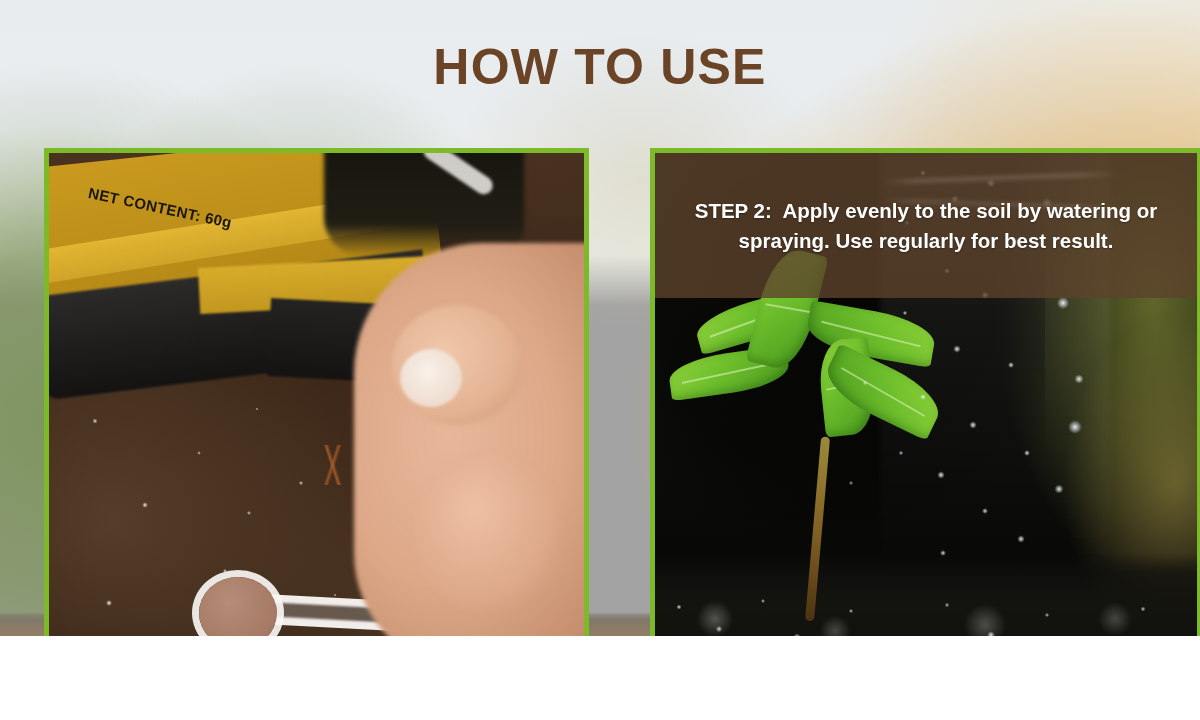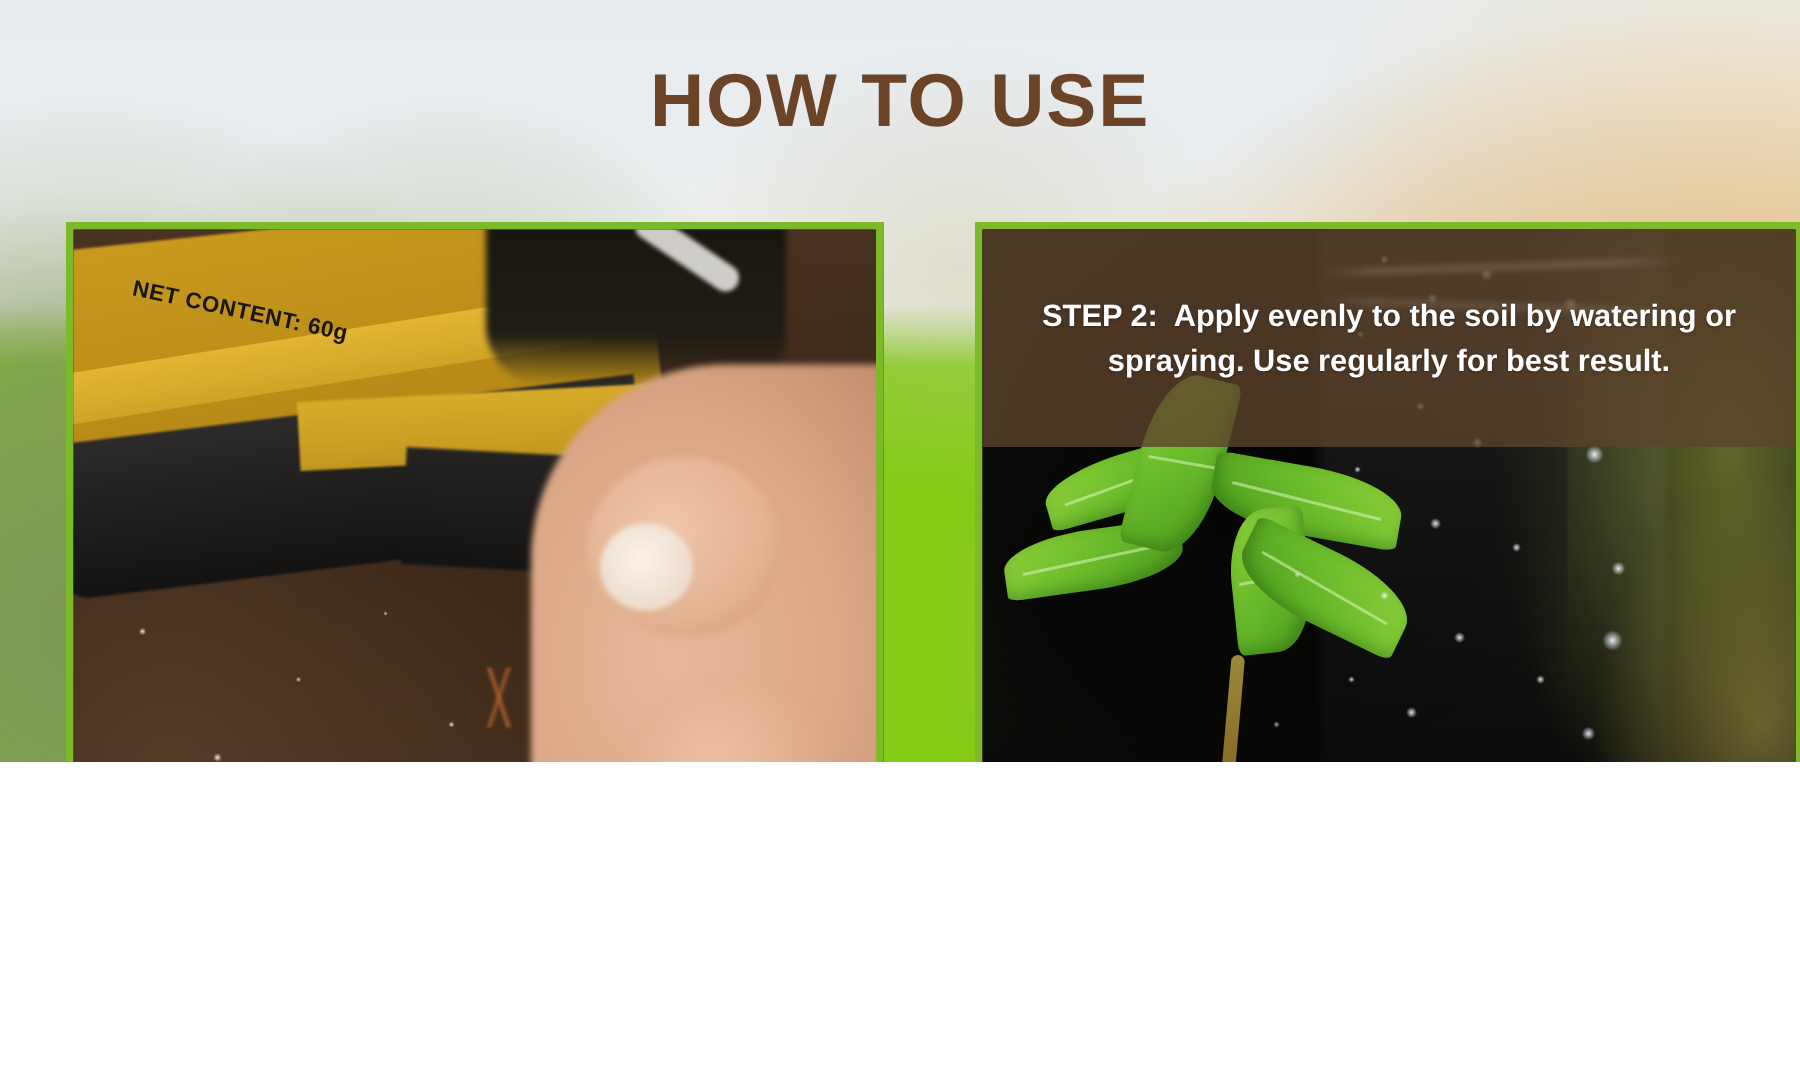--- a/index.html
+++ b/index.html
@@ -9,23 +9,23 @@
     width: 1200px;
     height: 720px;
     overflow: hidden;
     font-family: "Liberation Sans", sans-serif;
   }
 
   
   .stage {
     position: relative;
     width: 1200px;
-    height: 508px;
+    height: 636px;
     overflow: hidden;
-    background: #84cc16;
+    background: #a3a3a3;
   }
   .bg-layer {
     position: absolute;
     inset: 0;
   }
   
   .bg-sky {
     background:
       linear-gradient(180deg,
         #e8ecee 0%,

